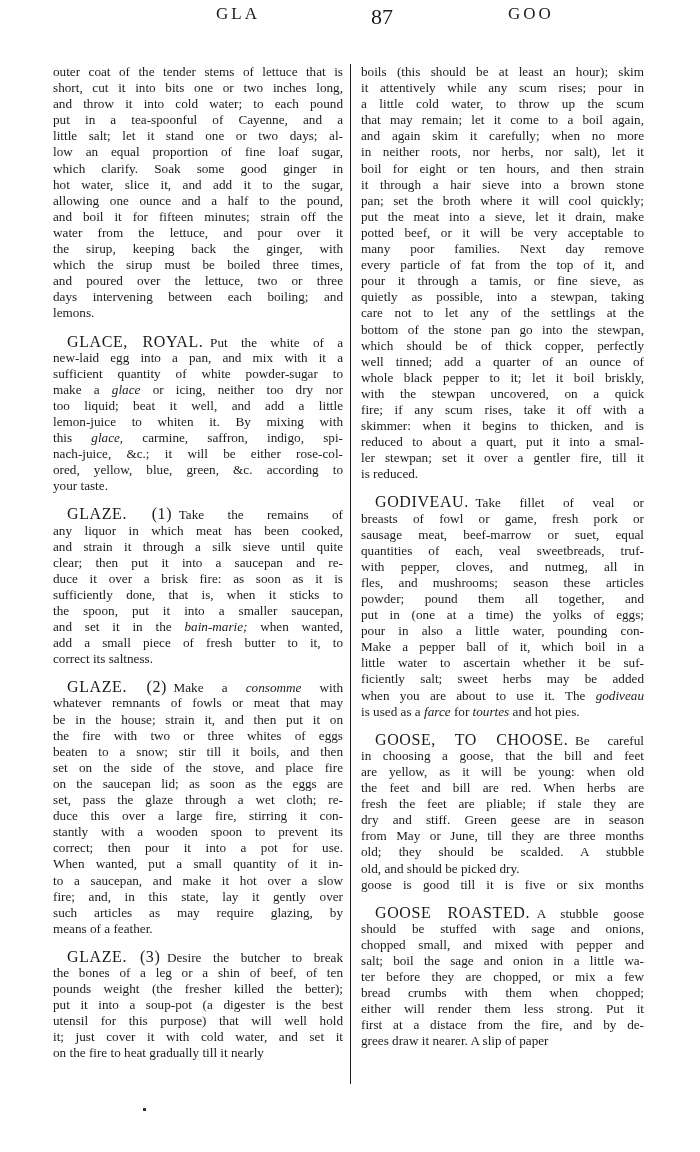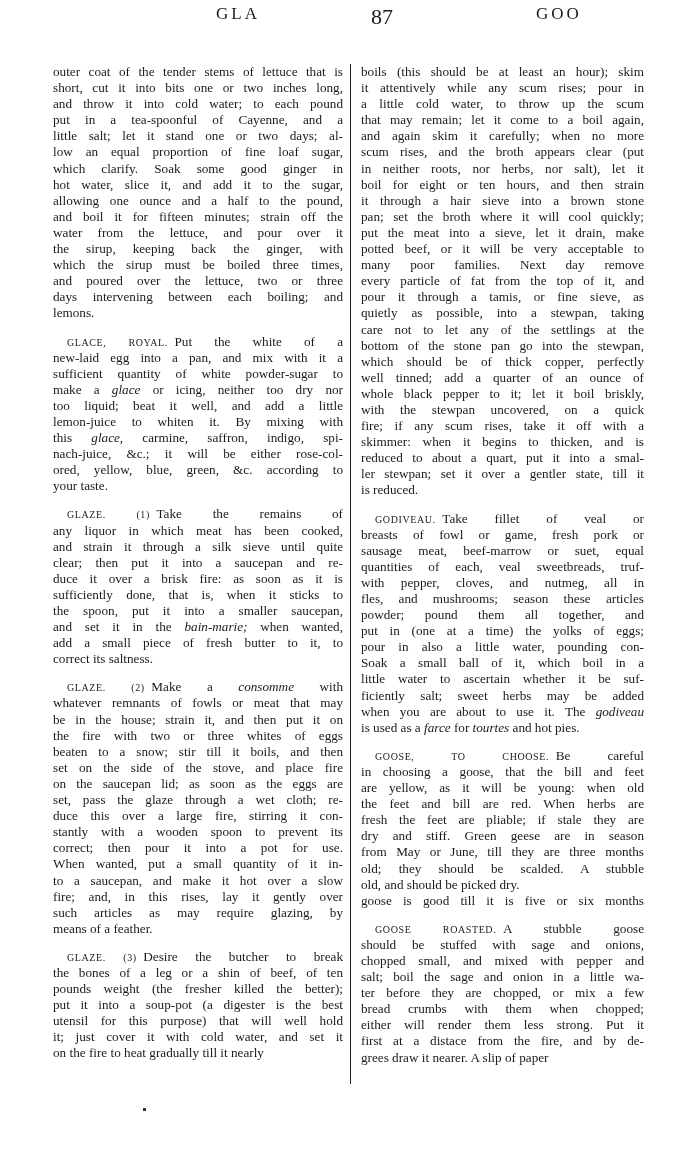--- a/index.html
+++ b/index.html
@@ -4,30 +4,30 @@
 <style>
   html, body { margin: 0; padding: 0; background: #ffffff; }
   body { width: 700px; height: 1152px; position: relative; overflow: hidden;
          font-family: "Liberation Serif", "DejaVu Serif", serif; color: #1a1a1a; }
   .page { position: absolute; left: 0; top: 0; width: 700px; height: 1152px; }
   .header { position: absolute; top: 4px; left: 0; width: 596px; height: 24px;
             font-size: 17px; letter-spacing: 3px; margin-left: 44px; }
   .header span { position: absolute; top: 0; }
   .hdr-left { left: 172px; }
   .hdr-num { left: 327px; font-size: 22px; letter-spacing: 0; }
-  .hdr-right { left: 492px; }
+  .hdr-right { left: 464px; }
   .col { position: absolute; top: 64px; font-size: 13.2px; line-height: 16.1px; }
   .col-left { left: 53px; width: 290px; }
   .col-right { left: 361px; width: 283px; }
   .divider { position: absolute; left: 350px; top: 64px; width: 1px; height: 1020px; background: #222; }
   .para { margin: 0 0 12px 0; }
   .line { display: block; text-align: justify; text-align-last: justify; white-space: nowrap; height: 16.1px; overflow: visible; }
   .line.last { text-align-last: left; }
   .line.first { text-indent: 14px; }
-  .hw { letter-spacing: 0.6px; font-size: 10px; }
+  .hw { letter-spacing: 0.6px; font-size: 16px; }
   i { }
   .speck { position: absolute; left: 143px; top: 1108px; width: 3px; height: 3px; background: #333; }
 </style>
 </head>
 <body>
 
 <div class="page">
   <div class="header">
     <span class="hdr-left">GLA</span>
     <span class="hdr-num">87</span>
@@ -84,21 +84,21 @@
         <span class="line"><span>the fire with two or three whites of eggs</span></span>
         <span class="line"><span>beaten to a snow; stir till it boils, and then</span></span>
         <span class="line"><span>set on the side of the stove, and place fire</span></span>
         <span class="line"><span>on the saucepan lid; as soon as the eggs are</span></span>
         <span class="line"><span>set, pass the glaze through a wet cloth; re-</span></span>
         <span class="line"><span>duce this over a large fire, stirring it con-</span></span>
         <span class="line"><span>stantly with a wooden spoon to prevent its</span></span>
         <span class="line"><span>correct; then pour it into a pot for use.</span></span>
         <span class="line"><span>When wanted, put a small quantity of it in-</span></span>
         <span class="line"><span>to a saucepan, and make it hot over a slow</span></span>
-        <span class="line"><span>fire; and, in this rises, lay it gently over</span></span>
+        <span class="line"><span>fire; and, in this state, lay it gently over</span></span>
         <span class="line"><span>such articles as may require glazing, by</span></span>
         <span class="line last"><span>means of a feather.</span></span>
       </div>
       <div class="para">
         <span class="line first"><span class="hw">GLAZE. (3)</span> <span>Desire the butcher to break</span></span>
         <span class="line"><span>the bones of a leg or a shin of beef, of ten</span></span>
         <span class="line"><span>pounds weight (the fresher killed the better);</span></span>
         <span class="line"><span>put it into a soup-pot (a digester is the best</span></span>
         <span class="line"><span>utensil for this purpose) that will well hold</span></span>
         <span class="line"><span>it; just cover it with cold water, and set it</span></span>
@@ -106,54 +106,53 @@
       </div>
     </div>
   <div class="divider"></div>
   <div class="col col-right" id="col-right">
       <div class="para">
         <span class="line"><span>boils (this should be at least an hour); skim</span></span>
         <span class="line"><span>it attentively while any scum rises; pour in</span></span>
         <span class="line"><span>a little cold water, to throw up the scum</span></span>
         <span class="line"><span>that may remain; let it come to a boil again,</span></span>
         <span class="line"><span>and again skim it carefully; when no more</span></span>
-        <span class="line"><span>scum rises, and the broth appears clear (put</span></span>
         <span class="line"><span>in neither roots, nor herbs, nor salt), let it</span></span>
         <span class="line"><span>boil for eight or ten hours, and then strain</span></span>
         <span class="line"><span>it through a hair sieve into a brown stone</span></span>
         <span class="line"><span>pan; set the broth where it will cool quickly;</span></span>
         <span class="line"><span>put the meat into a sieve, let it drain, make</span></span>
         <span class="line"><span>potted beef, or it will be very acceptable to</span></span>
         <span class="line"><span>many poor families. Next day remove</span></span>
         <span class="line"><span>every particle of fat from the top of it, and</span></span>
         <span class="line"><span>pour it through a tamis, or fine sieve, as</span></span>
         <span class="line"><span>quietly as possible, into a stewpan, taking</span></span>
         <span class="line"><span>care not to let any of the settlings at the</span></span>
         <span class="line"><span>bottom of the stone pan go into the stewpan,</span></span>
         <span class="line"><span>which should be of thick copper, perfectly</span></span>
         <span class="line"><span>well tinned; add a quarter of an ounce of</span></span>
         <span class="line"><span>whole black pepper to it; let it boil briskly,</span></span>
         <span class="line"><span>with the stewpan uncovered, on a quick</span></span>
         <span class="line"><span>fire; if any scum rises, take it off with a</span></span>
         <span class="line"><span>skimmer: when it begins to thicken, and is</span></span>
         <span class="line"><span>reduced to about a quart, put it into a smal-</span></span>
-        <span class="line"><span>ler stewpan; set it over a gentler state, till it</span></span>
+        <span class="line"><span>ler stewpan; set it over a gentler fire, till it</span></span>
         <span class="line last"><span>is reduced.</span></span>
       </div>
       <div class="para">
         <span class="line first"><span class="hw">GODIVEAU.</span> <span>Take fillet of veal or</span></span>
         <span class="line"><span>breasts of fowl or game, fresh pork or</span></span>
         <span class="line"><span>sausage meat, beef-marrow or suet, equal</span></span>
         <span class="line"><span>quantities of each, veal sweetbreads, truf-</span></span>
         <span class="line"><span>with pepper, cloves, and nutmeg, all in</span></span>
         <span class="line"><span>fles, and mushrooms; season these articles</span></span>
         <span class="line"><span>powder; pound them all together, and</span></span>
         <span class="line"><span>put in (one at a time) the yolks of eggs;</span></span>
         <span class="line"><span>pour in also a little water, pounding con-</span></span>
-        <span class="line"><span>Soak a small ball of it, which boil in a</span></span>
+        <span class="line"><span>Make a pepper ball of it, which boil in a</span></span>
         <span class="line"><span>little water to ascertain whether it be suf-</span></span>
         <span class="line"><span>ficiently salt; sweet herbs may be added</span></span>
         <span class="line"><span>when you are about to use it. The <i>godiveau</i></span></span>
         <span class="line last"><span>is used as a <i>farce</i> for <i>tourtes</i> and hot pies.</span></span>
       </div>
       <div class="para">
         <span class="line first"><span class="hw">GOOSE, TO CHOOSE.</span> <span>Be careful</span></span>
         <span class="line"><span>in choosing a goose, that the bill and feet</span></span>
         <span class="line"><span>are yellow, as it will be young: when old</span></span>
         <span class="line"><span>the feet and bill are red. When herbs are</span></span>

